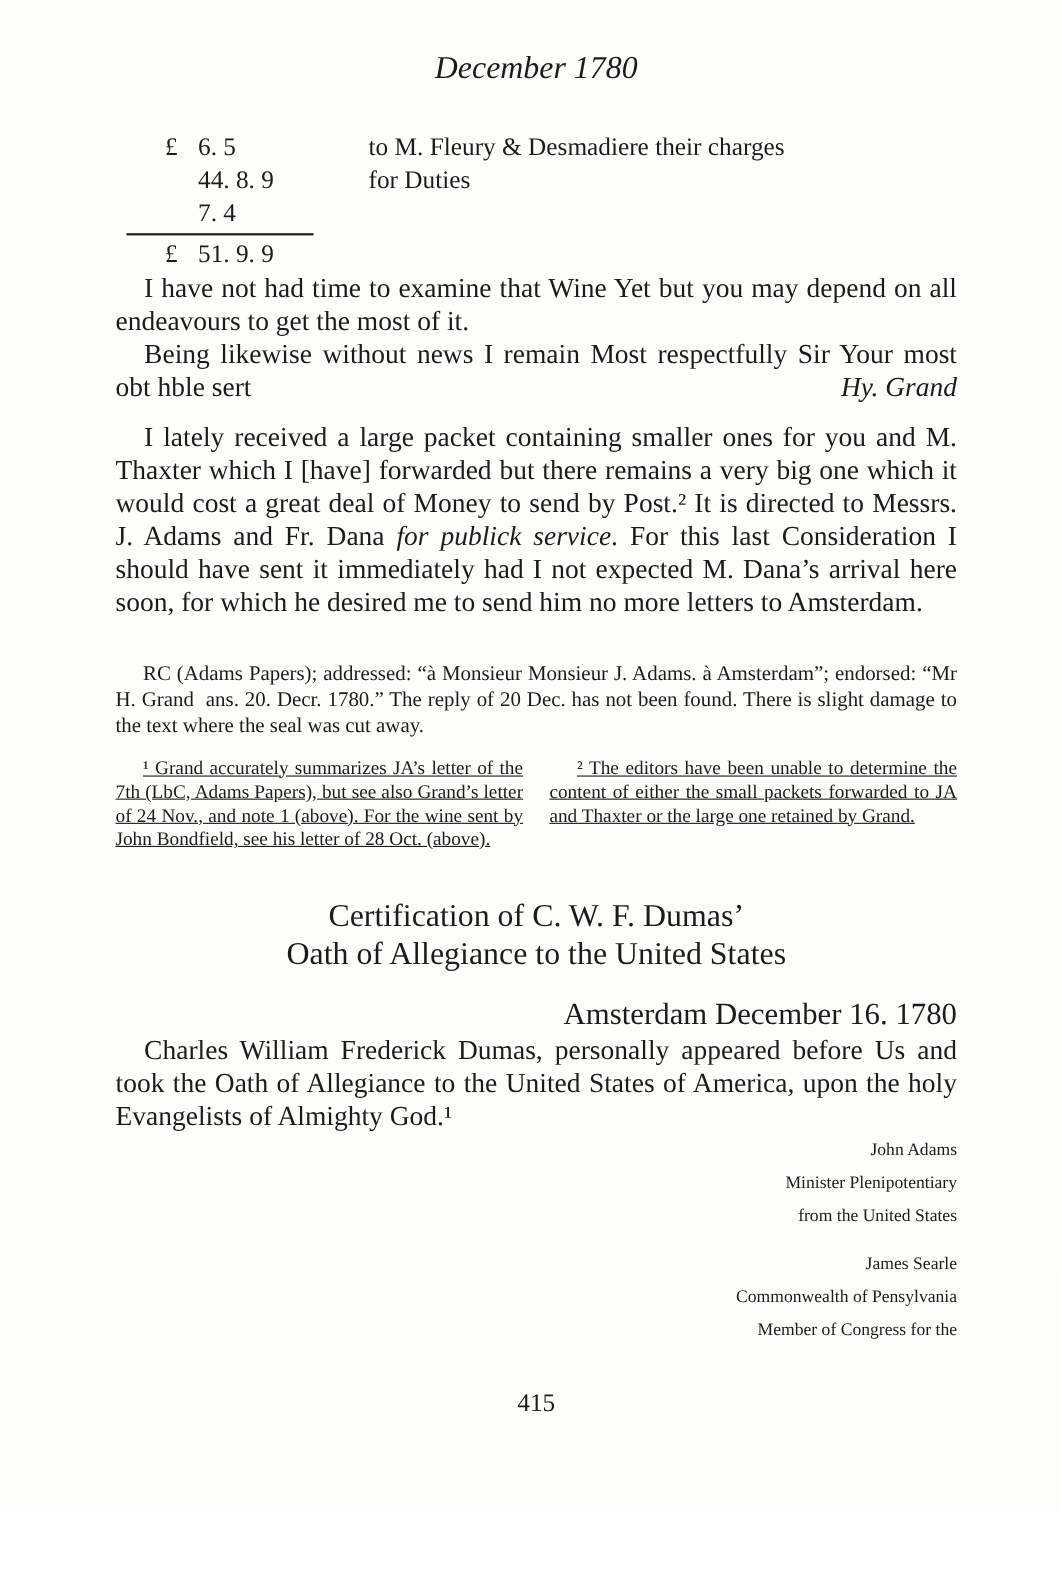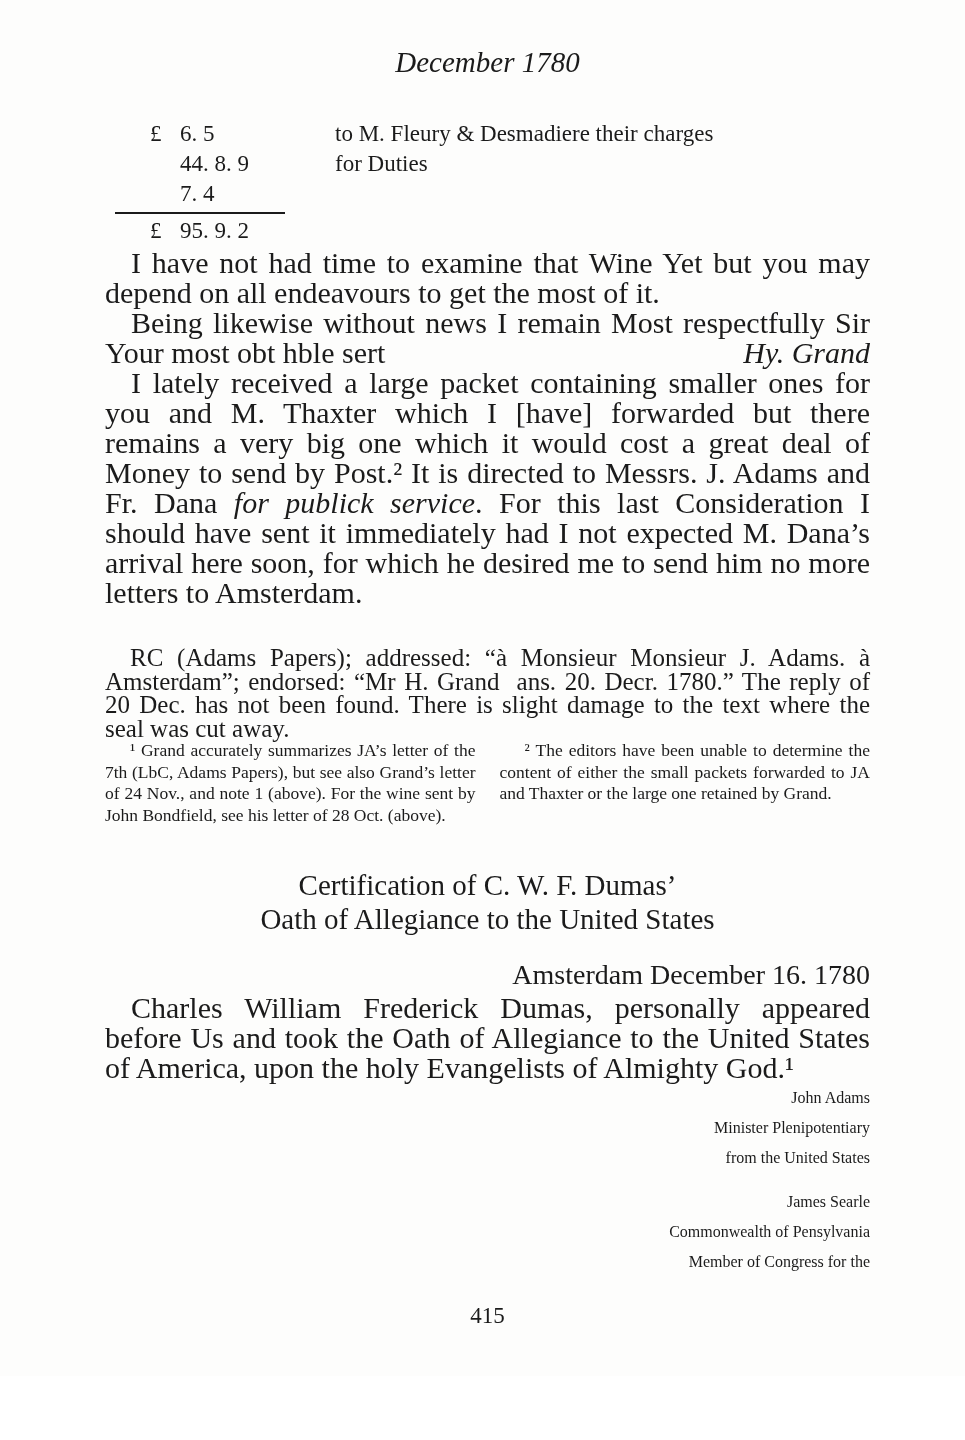--- a/index.html
+++ b/index.html
@@ -38,52 +38,53 @@
   .desc-col { flex: 1; }
   .charges-rule {
     width: 170px;
     border-top: 2px solid #1b1b1b;
     margin: 3px 0 2px 0;
     height: 0;
   }
   
   .body-text {
     margin: 0;
-    font-size: 30px;
+    font-size: 25px;
     line-height: 30px;
     text-align: justify;
     text-indent: 26px;
   }
   .p1 { margin-top: 2px; }
   .p2 { position: relative; }
   .signoff {
     position: absolute;
     right: 0;
     bottom: 0;
     text-indent: 0;
     font-style: italic;
   }
-  .p3 { }
+  .p3 { margin-top: 15px; }
   .italic { font-style: italic; }
   
   .prov-note {
     margin: 38px 0 0 0;
-    font-size: 25px;
+    font-size: 19px;
     line-height: 23.5px;
     text-align: justify;
     text-indent: 25px;
   }
   .footnotes {
-    margin-top: 0;
+    margin-top: 16px;
     display: grid;
     grid-template-columns: 1fr 1fr;
     column-gap: 24px;
     font-size: 17.5px;
     line-height: 21.5px;
     text-align: justify;
+    text-decoration: underline;
   }
   .footnote { text-indent: 25px; }
   
   .cert-heading {
     margin-top: 42px;
     text-align: center;
     font-size: 29px;
     line-height: 34px;
     font-weight: normal;
   }
@@ -96,21 +97,21 @@
   .cert-body { margin-top: 3px; }
   .sig-block {
     margin: 0;
     font-size: 16px;
     line-height: 30px;
     text-align: right;
   }
   .sig-a { margin-top: 0; }
   .sig-b { margin-top: 14px; }
   .page-number {
-    margin-top: 24px;
+    margin-top: 36px;
     text-align: center;
     font-size: 23px;
     line-height: 30px;
     font-family: Liberation Serif, serif;
   }
 </style>
 </head>
 <body>
 
 <div class="page">
@@ -135,21 +136,21 @@
     <div class="charges-row">
       <div class="amount-col">
         <span class="currency"></span>
         <span>7. 4</span>
       </div>
     </div>
     <div class="charges-rule"></div>
     <div class="charges-row">
       <div class="amount-col">
         <span class="currency">£</span>
-        <span>95. 9. 2</span>
+        <span>51. 9. 9</span>
       </div>
       <div class="desc-col"></div>
     </div>
   </div>
 
   <p class="body-text p1">I have not had time to examine that Wine Yet but you may depend on all endeavours to get the most of it.</p>
 
   <p class="body-text p2"><span>Being likewise without news I remain Most respectfully Sir Your most obt hble sert</span><span class="signoff">Hy. Grand</span></p>
 
   <p class="body-text p3"><span>I lately received a large packet containing smaller ones for you and M. Thaxter which I [have] forwarded but there remains a very big one which it would cost a great deal of Money to send by Post.² It is directed to Messrs. J. Adams and Fr. Dana </span><span class="italic">for publick service</span><span>. For this last Consideration I should have sent it immediately had I not expected M. Dana’s arrival here soon, for which he desired me to send him no more letters to Amsterdam.</span></p>

